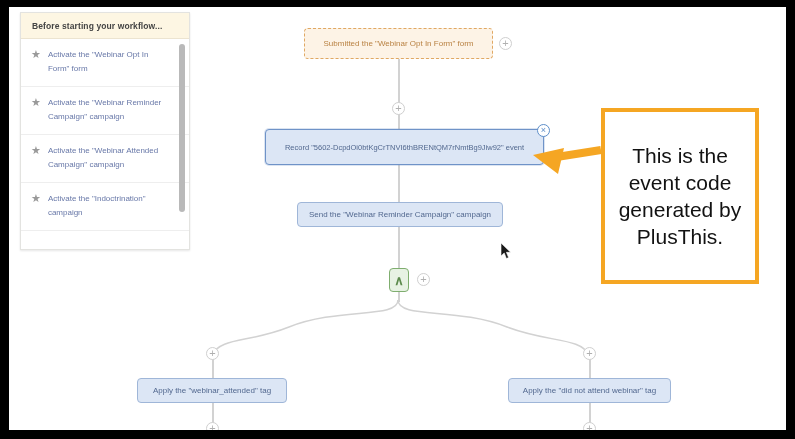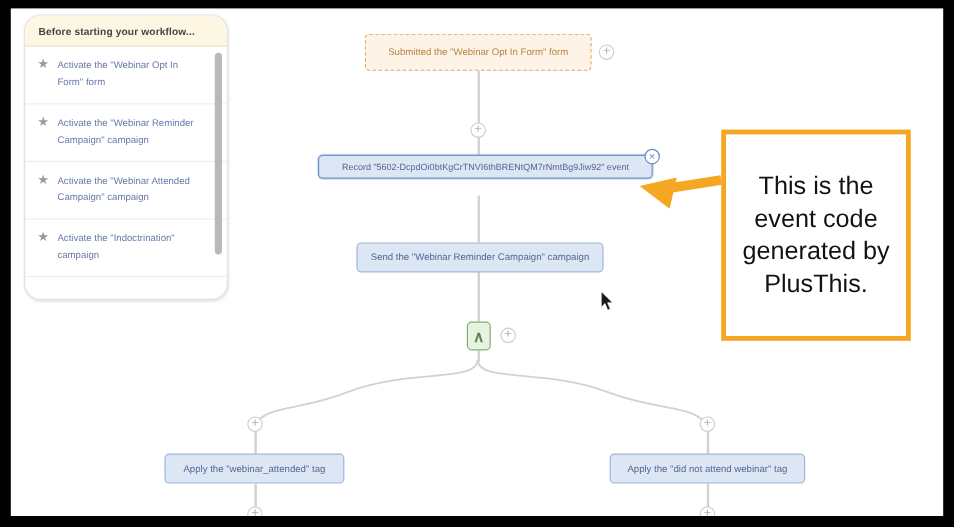--- a/index.html
+++ b/index.html
@@ -32,21 +32,21 @@
 
   
   #sidebar {
     position: absolute;
     left: 11px;
     top: 5px;
     width: 170px;
     height: 238px;
     background: #ffffff;
     border: 1px solid #e3e3e0;
-    border-radius: 14px;
+    border-radius: 0;
     box-shadow: 0 1px 2px rgba(0,0,0,0.10);
     overflow: hidden;
   }
   #sidebar-header {
     height: 26px;
     background: #fdf6e3;
     border-bottom: 1px solid #ece4d0;
     display: flex;
     align-items: center;
     padding-left: 11px;
@@ -251,21 +251,21 @@
       <path d="M 389 293 C 389 312, 448 300, 498 320 C 540 336, 571 330, 580 348" stroke="#d2d2d2" stroke-width="1.5" fill="none"></path>
     </svg>
 
     <div class="node node-goal" style="left:295px; top:21px; width:189px; height:31px;">
       <span>Submitted the "Webinar Opt In Form" form</span>
     </div>
     <div class="plus" style="left:490px; top:30px;">+</div>
 
     <div class="plus" style="left:383px; top:95px;">+</div>
 
-    <div class="node node-selected" style="left:256px; top:122px; width:279px; height:20px; font-size:7.5px;">
+    <div class="node node-selected" style="left:256px; top:122px; width:279px; height:36px; font-size:7.5px;">
       <span>Record "5602-DcpdOi0btKgCrTNVI6thBRENtQM7rNmtBg9Jiw92" event</span>
     </div>
     <div id="node-close" style="left:528px; top:117px;">×</div>
 
     <div class="node node-blue" style="left:288px; top:195px; width:206px; height:25px;">
       <span>Send the "Webinar Reminder Campaign" campaign</span>
     </div>
 
     <div class="node node-split" style="left:380px; top:261px; width:20px; height:24px; padding:0;">
       <span>∧</span>

